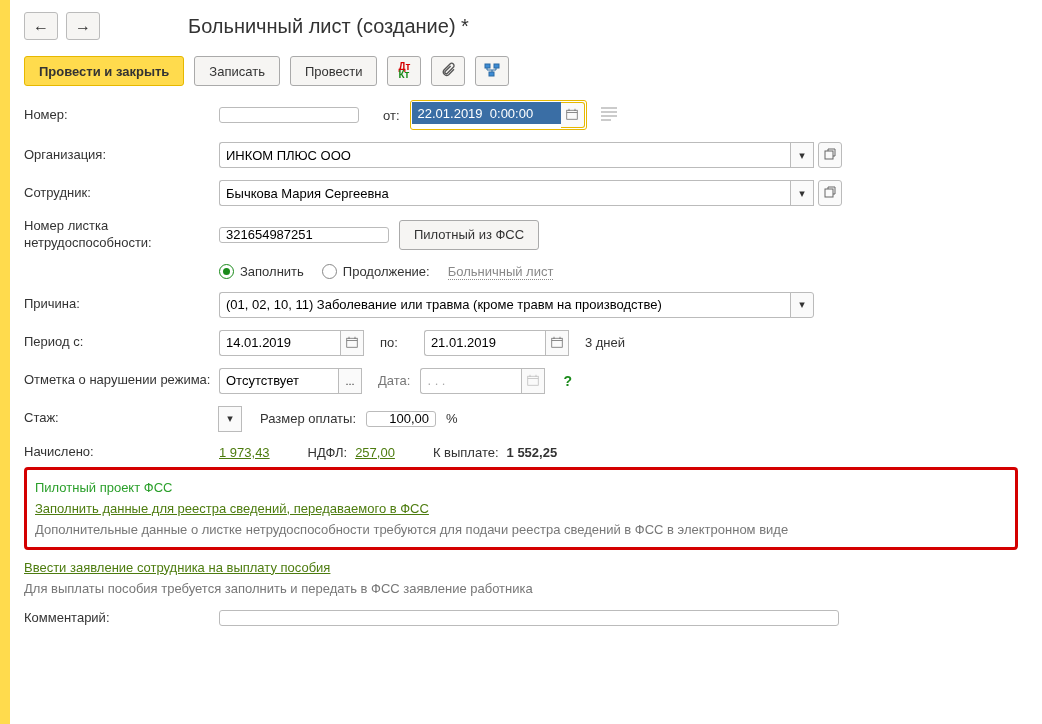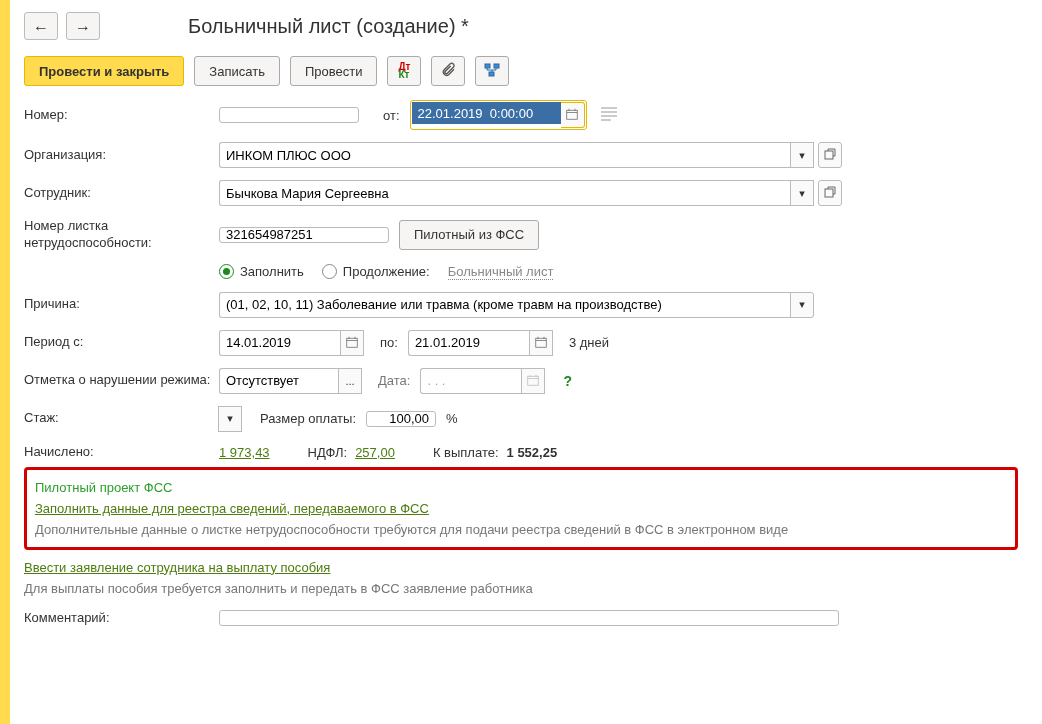--- a/index.html
+++ b/index.html
@@ -288,21 +288,21 @@
   <div class="form-row">
     <div class="form-label">Период с:</div>
     <input class="inp-attached" style="width: 122px;" value="14.01.2019">
     <span class="inp-btn">
       <span><svg width="12" height="12" viewBox="0 0 16 16">
             <rect x="1" y="3" width="14" height="12" fill="none" stroke="#666"></rect>
             <path d="M1 6h14M4 1v3M12 1v3" stroke="#666"></path>
           </svg></span>
     </span>
     <span style="margin:0 10px 0 16px;">по:</span>
-    <input class="inp-attached" style="width: 122px;" value="21.01.2019">
+    <input class="inp-attached" style="width: 122px; margin-left: 16px;" value="21.01.2019">
     <span class="inp-btn">
       <span><svg width="12" height="12" viewBox="0 0 16 16">
             <rect x="1" y="3" width="14" height="12" fill="none" stroke="#666"></rect>
             <path d="M1 6h14M4 1v3M12 1v3" stroke="#666"></path>
           </svg></span>
     </span>
     <span style="margin-left:16px;">3 дней</span>
   </div>
 
   <div class="form-row">

